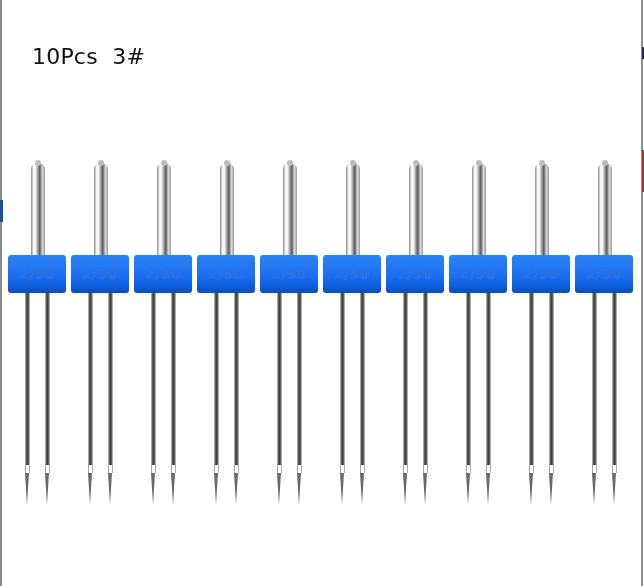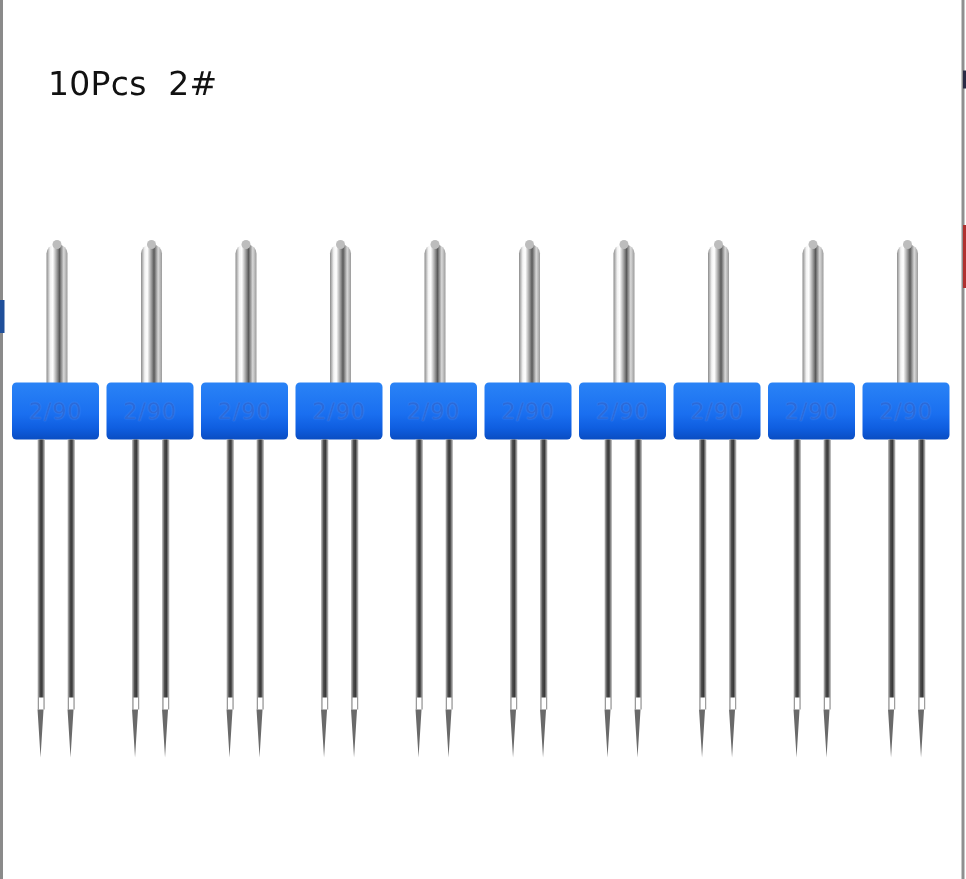--- a/index.html
+++ b/index.html
@@ -29,21 +29,21 @@
 </style>
 </head>
 <body>
 
 <div class="edge-left"></div>
 <div class="edge-left-frag"></div>
 <div class="edge-right"></div>
 <div class="edge-right-frag1"></div>
 <div class="edge-right-frag2"></div>
 
-<div class="caption">10Pcs  2#</div>
+<div class="caption">10Pcs  3#</div>
 
 <div id="needles">
     <div class="needle" style="left: 8px;">
     <div class="shank"></div>
     <div class="block"><span>2/90</span></div>
     <div class="leg l"></div>
     <div class="leg r"></div>
     <div class="eye l"></div>
     <div class="eye r"></div>
     <div class="tip l"></div>

